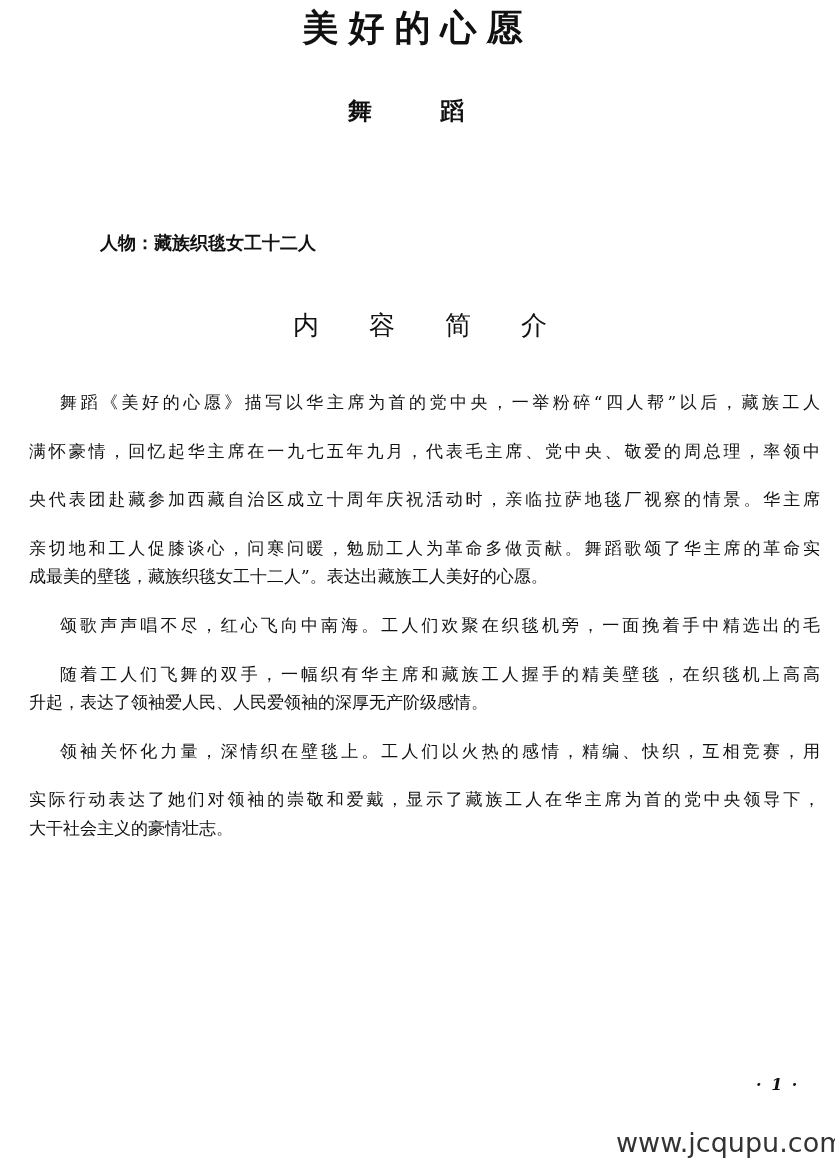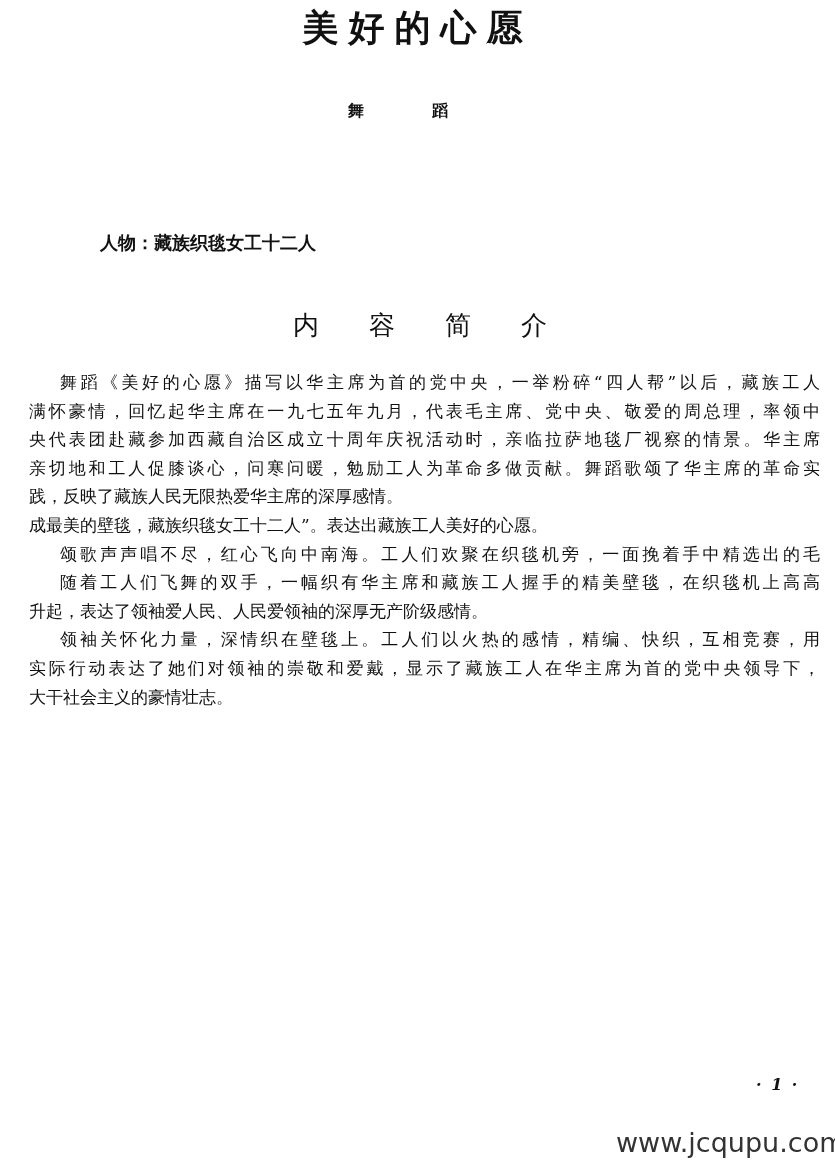--- a/index.html
+++ b/index.html
@@ -8,38 +8,38 @@
       font-family: "DejaVu Serif", "Liberation Serif", serif; color: #111111;
     }
     .title {
       position: absolute; left: 0; width: 835px; top: 6px; text-align: center;
       font-family: "DejaVu Sans", "Liberation Sans", sans-serif;
       font-size: 36px; font-weight: bold; letter-spacing: 10px; line-height: 44px;
     }
     .genre {
       position: absolute; top: 96px; left: 348px;
       font-family: "DejaVu Sans", "Liberation Sans", sans-serif;
-      font-size: 16px; font-weight: bold; line-height: 30px;
+      font-size: 24px; font-weight: bold; line-height: 30px;
       word-spacing: 0; letter-spacing: 68px; white-space: nowrap;
     }
     .characters {
       position: absolute; top: 229px; left: 100px;
       font-family: "DejaVu Sans", "Liberation Sans", sans-serif;
       font-size: 18px; font-weight: bold; line-height: 28px; white-space: nowrap;
     }
     .section-heading {
       position: absolute; top: 305px; left: 293px;
       font-size: 26px; line-height: 40px; letter-spacing: 50px; white-space: nowrap;
     }
     .body {
       position: absolute; left: 60px; top: 368px; width: 760px;
       font-size: 17px; line-height: 28.6px;
     }
     .line { display: block; white-space: nowrap; height: 28.6px; }
-    .justify { text-align: justify; text-align-last: justify; white-space: normal; }
+    .justify { text-align: justify; text-align-last: justify; white-space: normal; margin-top: 20px; }
     .page-number {
       position: absolute; top: 1075px; left: 756px;
       font-size: 16px; font-style: italic; font-weight: bold; line-height: 20px;
       white-space: nowrap; letter-spacing: 2px;
     }
     .watermark {
       position: absolute; top: 1128px; left: 616px;
       font-family: "DejaVu Sans", "Liberation Sans", sans-serif;
       font-size: 27px; color: #333333; line-height: 30px; white-space: nowrap;
     }
@@ -52,21 +52,20 @@
   <div class="genre">舞蹈</div>
   <div class="characters">人物：藏族织毯女工十二人</div>
   <div class="section-heading">内容简介</div>
 
   <div class="body">
     <div>
       <span class="line justify" style="padding-left:0">舞蹈《美好的心愿》描写以华主席为首的党中央，一举粉碎“四人帮”以后，藏族工人</span>
       <span class="line justify" style="margin-left:-31px">满怀豪情，回忆起华主席在一九七五年九月，代表毛主席、党中央、敬爱的周总理，率领中</span>
       <span class="line justify" style="margin-left:-31px">央代表团赴藏参加西藏自治区成立十周年庆祝活动时，亲临拉萨地毯厂视察的情景。华主席</span>
       <span class="line justify" style="margin-left:-31px">亲切地和工人促膝谈心，问寒问暖，勉励工人为革命多做贡献。舞蹈歌颂了华主席的革命实</span>
-      <span class="line" style="margin-left:-31px">践，反映了藏族人民无限热爱华主席的深厚感情。</span>
     </div>
     <div>
       <span class="line" style="margin-left:-31px">成最美的壁毯，藏族织毯女工十二人”。表达出藏族工人美好的心愿。</span>
     </div>
     <div>
       <span class="line justify">颂歌声声唱不尽，红心飞向中南海。工人们欢聚在织毯机旁，一面挽着手中精选出的毛</span>
     </div>
     <div>
       <span class="line justify">随着工人们飞舞的双手，一幅织有华主席和藏族工人握手的精美壁毯，在织毯机上高高</span>
       <span class="line" style="margin-left:-31px">升起，表达了领袖爱人民、人民爱领袖的深厚无产阶级感情。</span>

